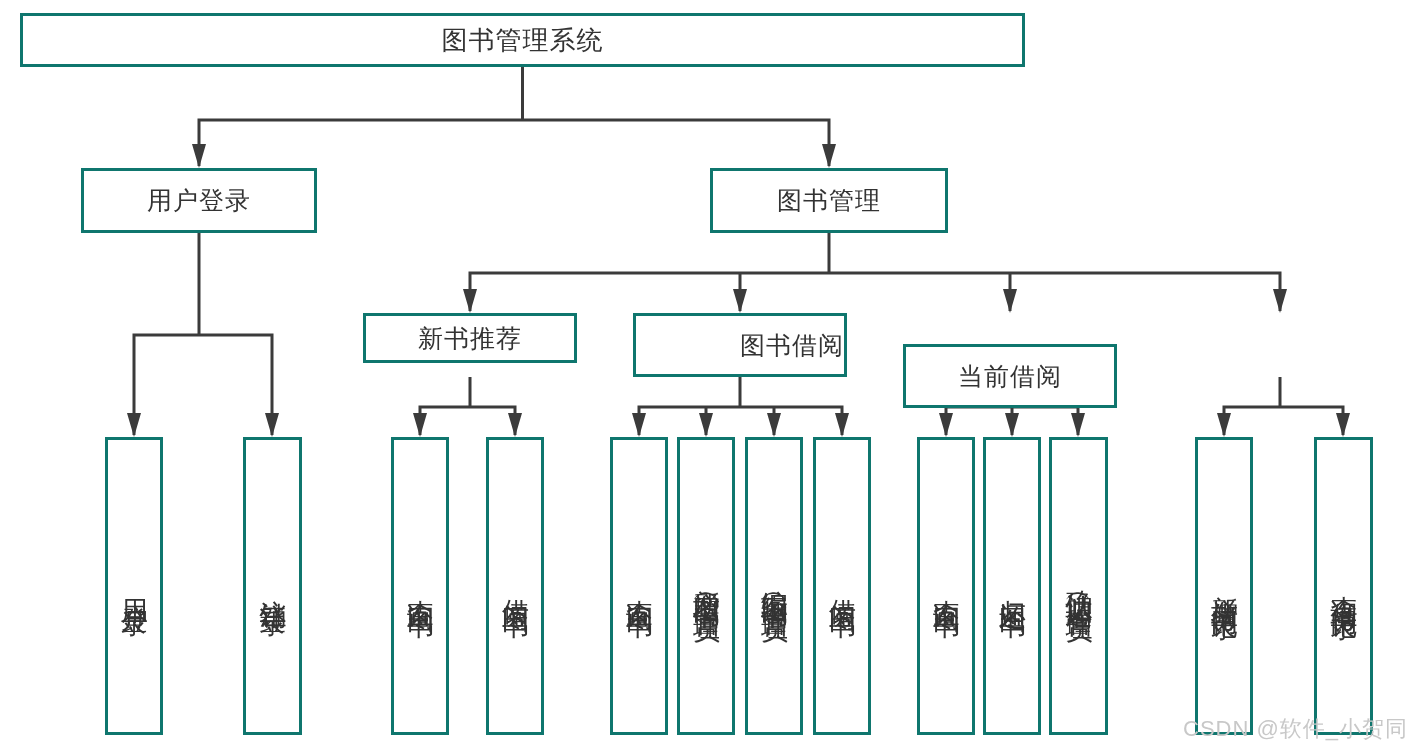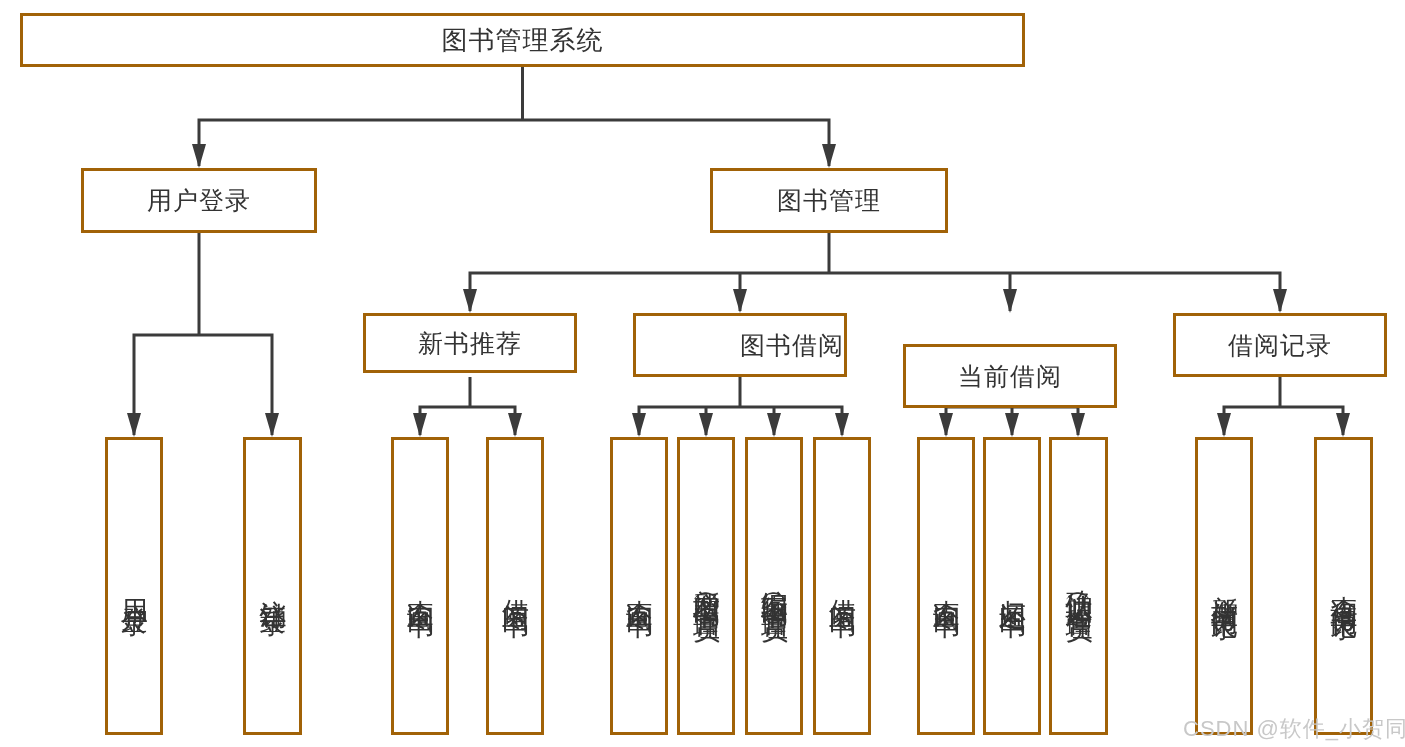--- a/index.html
+++ b/index.html
@@ -21,21 +21,21 @@
     stroke-width: 3;
     fill: none;
   }
   .arrow-head {
     fill: #3b3b3b;
     stroke: none;
   }
   .node {
     position: absolute;
     box-sizing: border-box;
-    border: 3px solid #a16207;
+    border: 3px solid #0f766e;
     background: #ffffff;
     display: flex;
     align-items: center;
     justify-content: center;
     color: #333333;
   }
   .h-node { font-size: 25px; letter-spacing: 1px; }
   .root-node { font-size: 26px; }
   .v-node { font-size: 27px; }
   .v-node .v-text {
@@ -102,31 +102,28 @@
     <span>图书管理系统</span>
   </div>
 
   <div class="node h-node" style="left:81px; top:168px; width:236px; height:65px;">
     <span>用户登录</span>
   </div>
   <div class="node h-node" style="left:710px; top:168px; width:238px; height:65px;">
     <span>图书管理</span>
   </div>
 
-  <div class="node h-node" style="left:363px; top:313px; width:214px; height:60px;">
+  <div class="node h-node" style="left:363px; top:313px; width:214px; height:50px;">
     <span>新书推荐</span>
   </div>
   <div class="node h-node" style="left:633px; top:313px; width:214px; height:64px;justify-content:flex-end;">
     <span>图书借阅</span>
   </div>
   <div class="node h-node" style="left:903px; top:313px; width:214px; height:64px;margin-top:31px;">
     <span>当前借阅</span>
-  </div>
-  <div class="node h-node" style="left:1173px; top:313px; width:214px; height:64px;">
-    <span>借阅记录</span>
   </div>
 
   <div class="node v-node" style="left:105px; top:437px; width:58px; height:298px;">
     <span class="v-text">用户登录</span>
   </div>
   <div class="node v-node" style="left:243px; top:437px; width:59px; height:298px;">
     <span class="v-text">注销登录</span>
   </div>
 
   <div class="node v-node" style="left:391px; top:437px; width:58px; height:298px;">

